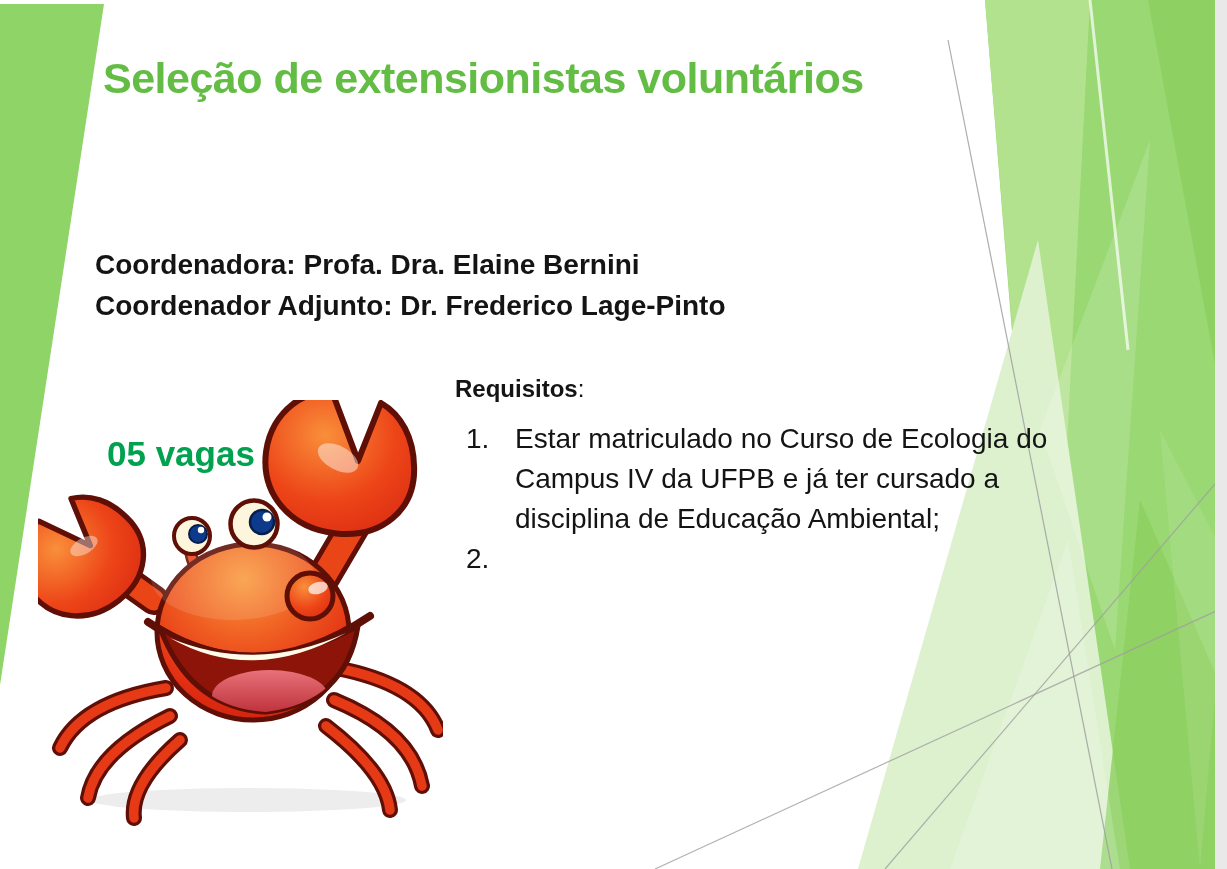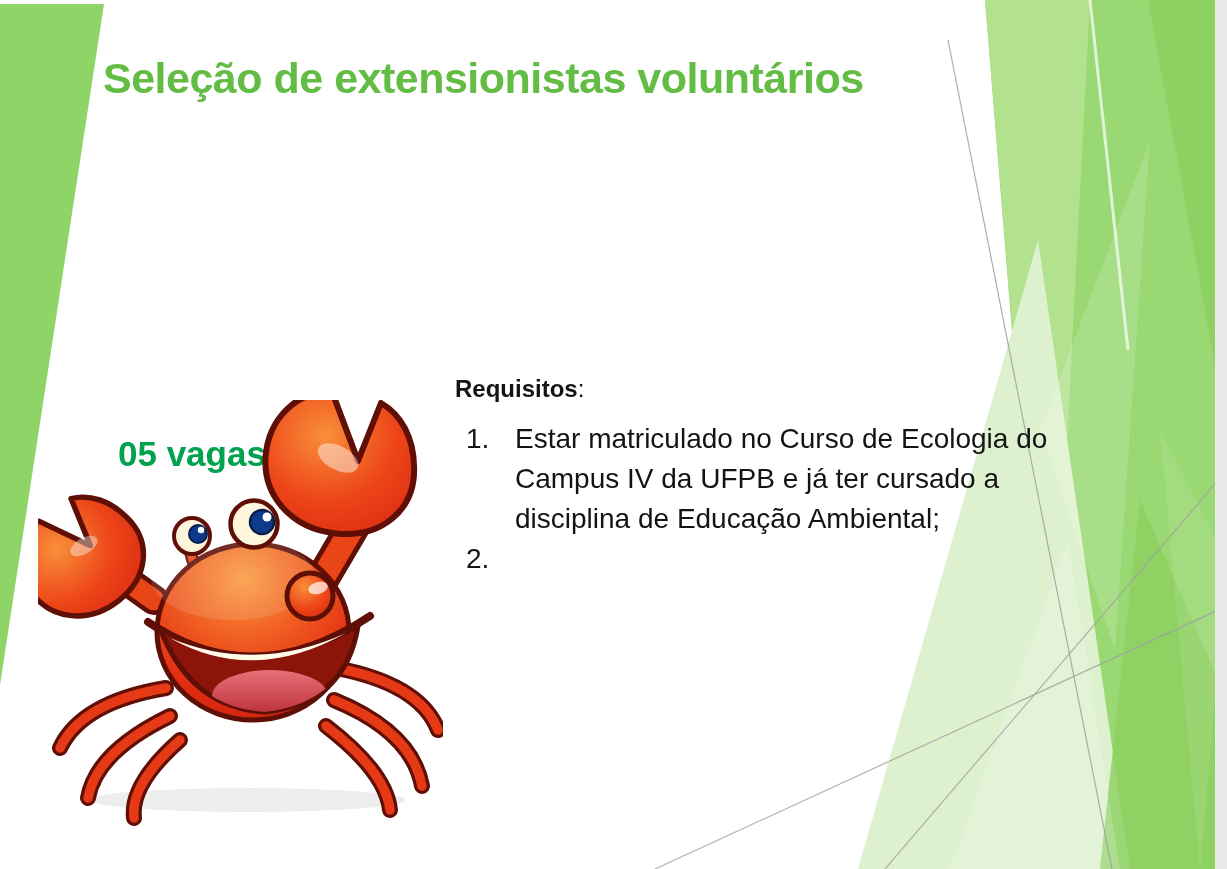--- a/index.html
+++ b/index.html
@@ -12,21 +12,21 @@
   .slide-title{
     left:103px;top:54px;font-size:43px;font-weight:700;letter-spacing:-0.5px;
   }
   .project{
     left:95px;top:139px;font-size:29px;font-weight:700;line-height:1.40;
   }
   .coordinators{
     left:95px;top:245px;font-size:28px;font-weight:700;line-height:1.45;
   }
   .vacancies{
-    left:118px;top:434px;font-size:35px;font-weight:700;
+    left:107px;top:434px;font-size:35px;font-weight:700;
   }
   .req-heading{
     left:455px;top:375px;font-size:24px;font-weight:700;
   }
   .req-heading .colon{font-weight:400;}
   .req-item{
     position:absolute;left:466px;display:flex;align-items:flex-start;
     font-size:28px;line-height:1.43;
   }
   .req-item .num{width:49px;flex:0 0 49px;}
@@ -63,20 +63,21 @@
     <g fill="none" stroke-width="1.2" stroke="#9f9f9f">
       <path d="M948,40 L1112,869" opacity="0.85"></path>
       <path d="M1227,470 L885,869" opacity="0.8"></path>
       <path d="M1227,606 L655,869" opacity="0.8"></path>
     </g>
   </svg>
 
   <div class="txt slide-title" style="color: rgb(99, 189, 69);">Seleção de extensionistas voluntários</div>
 
 
+  <div class="txt coordinators">Coordenadora: Profa. Dra. Elaine Bernini<br>Coordenador Adjunto: Dr. Frederico Lage-Pinto</div>
 
   <div class="txt vacancies" style="color: rgb(0, 162, 79);">05 vagas</div>
 
   <div class="txt req-heading">
     <span>Requisitos</span><span class="colon">:</span>
   </div>
 
   <div class="req-item item-1">
     <span class="num">1.</span>
     <span class="body">Estar matriculado no Curso de Ecologia do<br>Campus IV da UFPB e já ter cursado a<br>disciplina de Educação Ambiental;</span>

